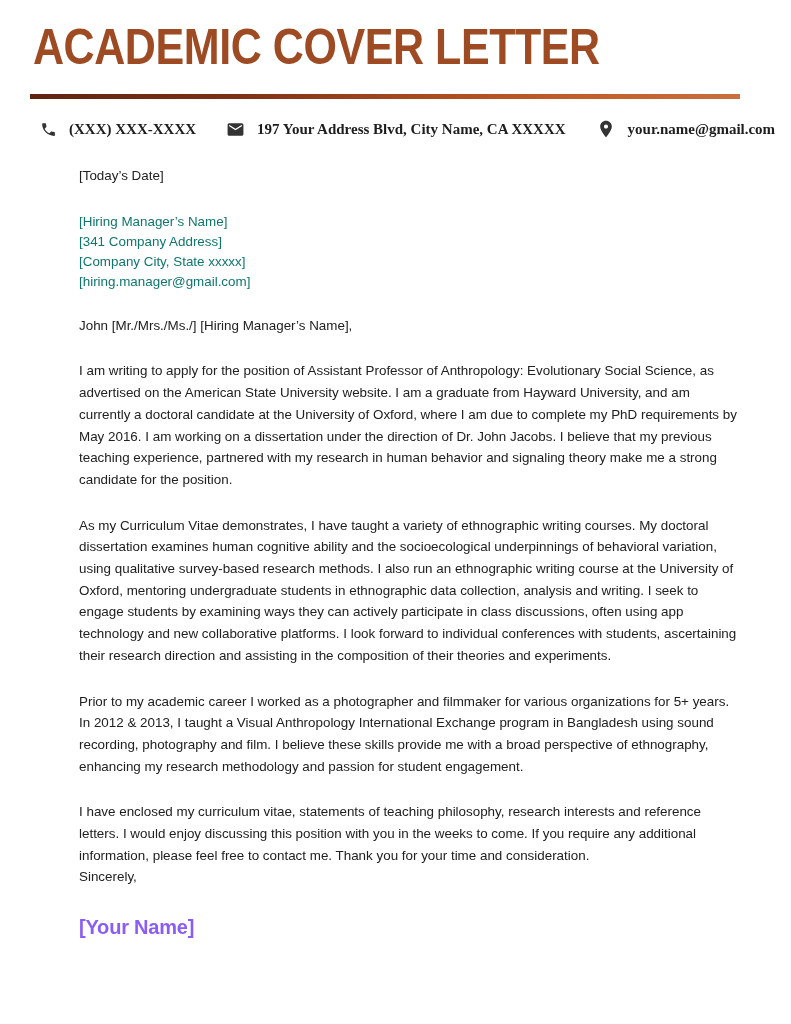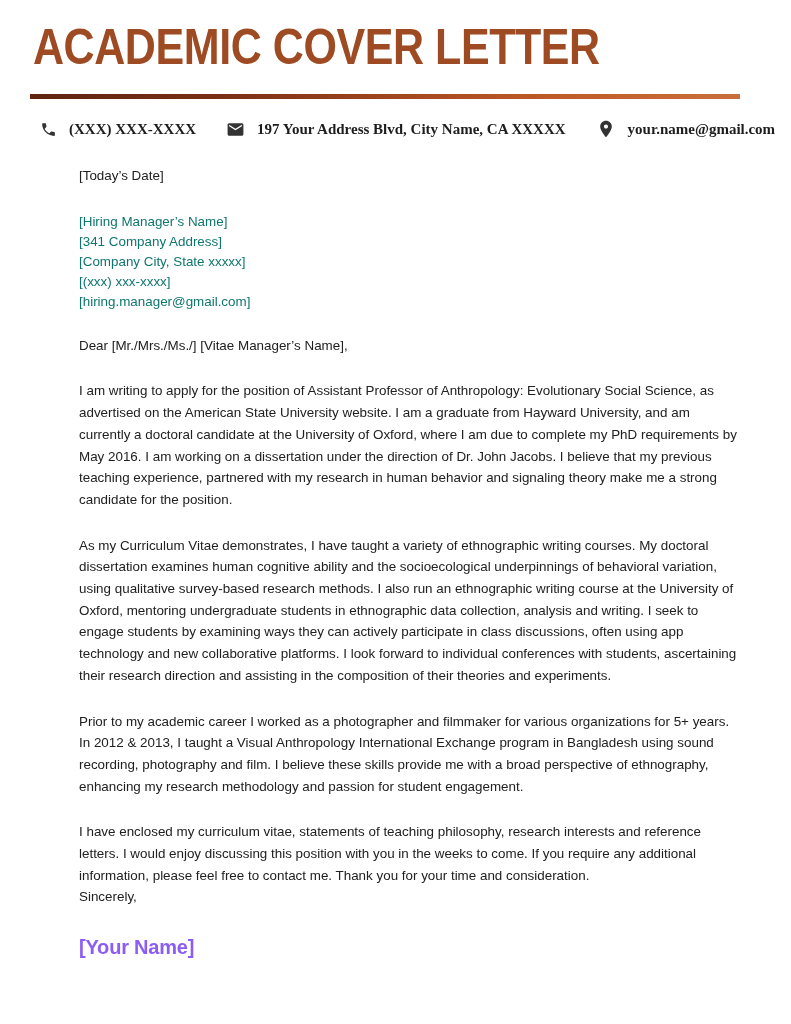--- a/index.html
+++ b/index.html
@@ -110,25 +110,24 @@
     </div>
   </header>
 
   <main class="letter">
     <p class="date-line">[Today’s Date]</p>
 
     <div class="recipient">
       <p>[Hiring Manager’s Name]</p>
       <p>[341 Company Address]</p>
       <p>[Company City, State xxxxx]</p>
-      <p>[(xxx) xxx-xxxx]</p>
       <p>[hiring.manager@gmail.com]</p>
     </div>
 
-    <p class="salutation">Dear [Mr./Mrs./Ms./] [Vitae Manager’s Name],</p>
+    <p class="salutation">John [Mr./Mrs./Ms./] [Hiring Manager’s Name],</p>
 
     <p class="para">I am writing to apply for the position of Assistant Professor of Anthropology: Evolutionary Social Science, as advertised on the American State University website. I am a graduate from Hayward University, and am currently a doctoral candidate at the University of Oxford, where I am due to complete my PhD requirements by May 2016. I am working on a dissertation under the direction of Dr. John Jacobs. I believe that my previous teaching experience, partnered with my research in human behavior and signaling theory make me a strong candidate for the position.</p>
     <p class="para">As my Curriculum Vitae demonstrates, I have taught a variety of ethnographic writing courses. My doctoral dissertation examines human cognitive ability and the socioecological underpinnings of behavioral variation, using qualitative survey-based research methods. I also run an ethnographic writing course at the University of Oxford, mentoring undergraduate students in ethnographic data collection, analysis and writing. I seek to engage students by examining ways they can actively participate in class discussions, often using app technology and new collaborative platforms. I look forward to individual conferences with students, ascertaining their research direction and assisting in the composition of their theories and experiments.</p>
     <p class="para">Prior to my academic career I worked as a photographer and filmmaker for various organizations for 5+ years. In 2012 &amp; 2013, I taught a Visual Anthropology International Exchange program in Bangladesh using sound recording, photography and film. I believe these skills provide me with a broad perspective of ethnography, enhancing my research methodology and passion for student engagement.</p>
     <p class="para">I have enclosed my curriculum vitae, statements of teaching philosophy, research interests and reference letters. I would enjoy discussing this position with you in the weeks to come. If you require any additional information, please feel free to contact me. Thank you for your time and consideration.</p>
 
     <p class="closing">Sincerely,</p>
     <p class="signature">[Your Name]</p>
   </main>
 

